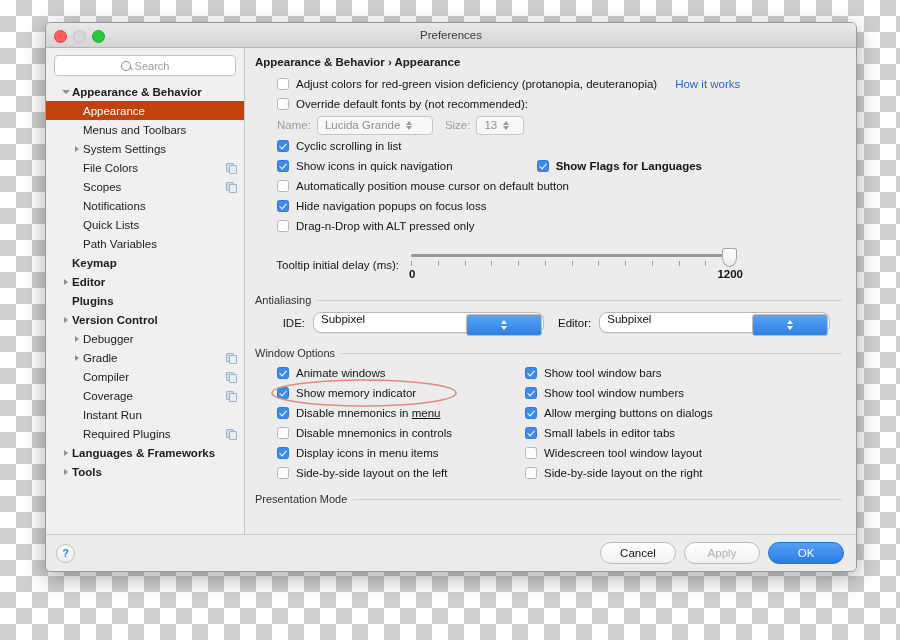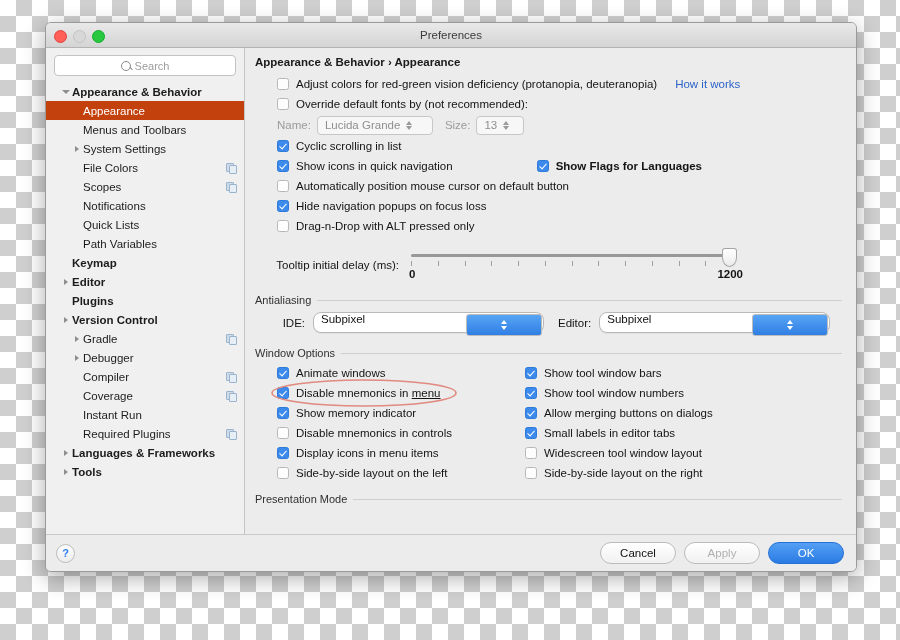--- a/index.html
+++ b/index.html
@@ -327,28 +327,28 @@
           <div class="tree-item lvl0 bold">
             <span class="twisty">
               <i></i>
             </span>
             <span class="lbl">Version Control</span>
           </div>
           <div class="tree-item lvl1">
             <span class="twisty">
               <i></i>
             </span>
+            <span class="lbl">Debugger</span>
+          </div>
+          <div class="tree-item lvl1">
+            <span class="twisty">
+              <i></i>
+            </span>
             <span class="lbl">Gradle</span>
             <span class="copy-icon"></span>
-          </div>
-          <div class="tree-item lvl1">
-            <span class="twisty">
-              <i></i>
-            </span>
-            <span class="lbl">Debugger</span>
           </div>
           <div class="tree-item lvl1">
             <span class="twisty"></span>
             <span class="lbl">Compiler</span>
             <span class="copy-icon"></span>
           </div>
           <div class="tree-item lvl1">
             <span class="twisty"></span>
             <span class="lbl">Coverage</span>
             <span class="copy-icon"></span>
@@ -491,25 +491,25 @@
       </div>
 
       <div id="winopts">
         <div class="col left" id="winopts-left">
             <div class="row ">
               <span class="cb on"></span>
               <span class="opt-label">Animate windows</span>
             </div>
             <div class="row ">
               <span class="cb on"></span>
+              <span class="opt-label">Show memory indicator</span>
+            </div>
+            <div class="row ">
+              <span class="cb on"></span>
               <span class="opt-label">Disable mnemonics in <u>menu</u></span>
-            </div>
-            <div class="row ">
-              <span class="cb on"></span>
-              <span class="opt-label">Show memory indicator</span>
             </div>
             <div class="row ">
               <span class="cb off"></span>
               <span class="opt-label">Disable mnemonics in controls</span>
             </div>
             <div class="row ">
               <span class="cb on"></span>
               <span class="opt-label">Display icons in menu items</span>
             </div>
             <div class="row ">

